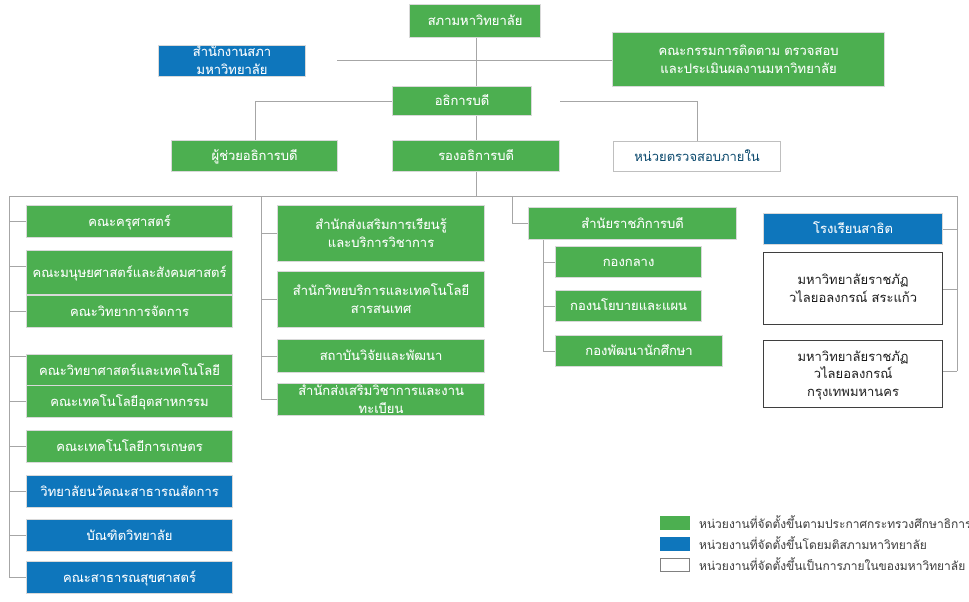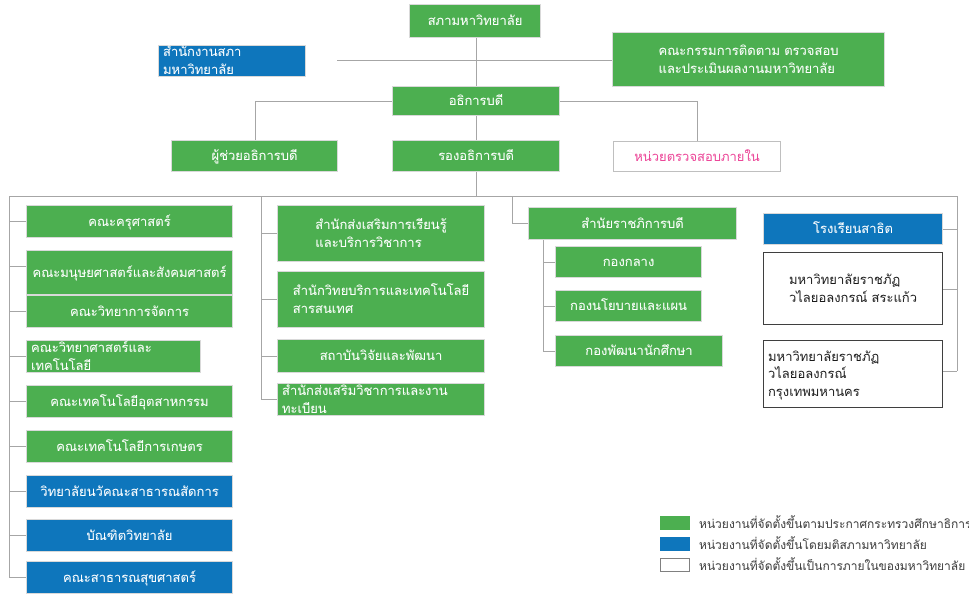--- a/index.html
+++ b/index.html
@@ -1,23 +1,23 @@
 <!DOCTYPE html>
 <html style="--green: #4CAF50; --blue: #0E76BC; --line_color: #A6A6A6;"><head>
 <meta charset="utf-8">
 <style>
   html,body{margin:0;padding:0;background:#fff;}
   .canvas{position:relative;width:969px;height:602px;background:#ffffff;
           font-family:"DejaVu Sans","Liberation Sans",sans-serif;overflow:hidden;}
   .node{position:absolute;display:flex;align-items:center;justify-content:center;
-        text-align:left;font-size:13px;line-height:1.35;white-space:pre-line;
+        text-align:center;font-size:13px;line-height:1.35;white-space:pre-line;
         box-sizing:border-box;padding:2px 4px;}
   .green{background:var(--green);color:#ffffff;border:1px solid #d9d9d9;}
   .blue{background:var(--blue);color:#ffffff;border:1px solid #d9d9d9;}
-  .white-light{background:#ffffff;color:#ec4899;border:1px solid #bfbfbf;}
+  .white-light{background:#ffffff;color:#0c4a6e;border:1px solid #bfbfbf;}
   .white-dark{background:#ffffff;color:#1a1a1a;border:1px solid #3f3f3f;}
   .line{position:absolute;background:var(--line_color);}
   .legend{position:absolute;left:660px;top:516px;}
   .legend-row{display:flex;align-items:center;margin-bottom:7px;height:14px;}
   .swatch{width:30px;height:14px;margin-right:9px;flex:0 0 auto;}
   .swatch.g{background:var(--green);}
   .swatch.b{background:var(--blue);}
   .swatch.w{background:#ffffff;border:1px solid #808080;box-sizing:border-box;}
   .legend-label{font-size:12px;color:#3d3d3d;white-space:nowrap;}
 </style>
@@ -60,29 +60,29 @@
     <div class="line" style="left:957px;top:196px;width:1px;height:175px"></div>
     <div class="line" style="left:943px;top:229px;width:14px;height:1px"></div>
     <div class="line" style="left:943px;top:289px;width:14px;height:1px"></div>
     <div class="line" style="left:943px;top:371px;width:14px;height:1px"></div>
   </div>
 
   <div class="node green" style="left:409px;top:4px;width:132px;height:34px">สภามหาวิทยาลัย</div>
   <div class="node blue" style="left:158px;top:45px;width:148px;height:32px">สำนักงานสภามหาวิทยาลัย</div>
   <div class="node green" style="left:612px;top:32px;width:273px;height:55px">คณะกรรมการติดตาม ตรวจสอบ
 และประเมินผลงานมหาวิทยาลัย</div>
-  <div class="node green" style="left:392px;top:86px;width:168px;height:30px">อธิการบดี</div>
+  <div class="node green" style="left:392px;top:86px;width:140px;height:30px">อธิการบดี</div>
   <div class="node green" style="left:392px;top:140px;width:168px;height:32px">รองอธิการบดี</div>
   <div class="node green" style="left:171px;top:140px;width:167px;height:32px">ผู้ช่วยอธิการบดี</div>
   <div class="node white-light" style="left:613px;top:141px;width:168px;height:31px">หน่วยตรวจสอบภายใน</div>
 
   <div class="node green" style="left:26px;top:205px;width:207px;height:33px">คณะครุศาสตร์</div>
   <div class="node green" style="left:26px;top:250px;width:207px;height:45px">คณะมนุษยศาสตร์และสังคมศาสตร์</div>
   <div class="node green" style="left:26px;top:295px;width:207px;height:33px">คณะวิทยาการจัดการ</div>
-  <div class="node green" style="left:26px;top:340px;width:175px;height:33px">คณะวิทยาศาสตร์และเทคโนโลยี</div>
+  <div class="node green" style="left:26px;top:354px;width:207px;height:33px">คณะวิทยาศาสตร์และเทคโนโลยี</div>
   <div class="node green" style="left:26px;top:385px;width:207px;height:33px">คณะเทคโนโลยีอุตสาหกรรม</div>
   <div class="node green" style="left:26px;top:430px;width:207px;height:33px">คณะเทคโนโลยีการเกษตร</div>
   <div class="node blue" style="left:26px;top:475px;width:207px;height:33px">วิทยาลัยนวัคณะสาธารณสัดการ</div>
   <div class="node blue" style="left:26px;top:519px;width:207px;height:33px">บัณฑิตวิทยาลัย</div>
   <div class="node blue" style="left:26px;top:561px;width:207px;height:33px">คณะสาธารณสุขศาสตร์</div>
 
   <div class="node green" style="left:277px;top:205px;width:208px;height:57px">สำนักส่งเสริมการเรียนรู้
 และบริการวิชาการ</div>
   <div class="node green" style="left:277px;top:271px;width:208px;height:57px">สำนักวิทยบริการและเทคโนโลยี
 สารสนเทศ</div>

